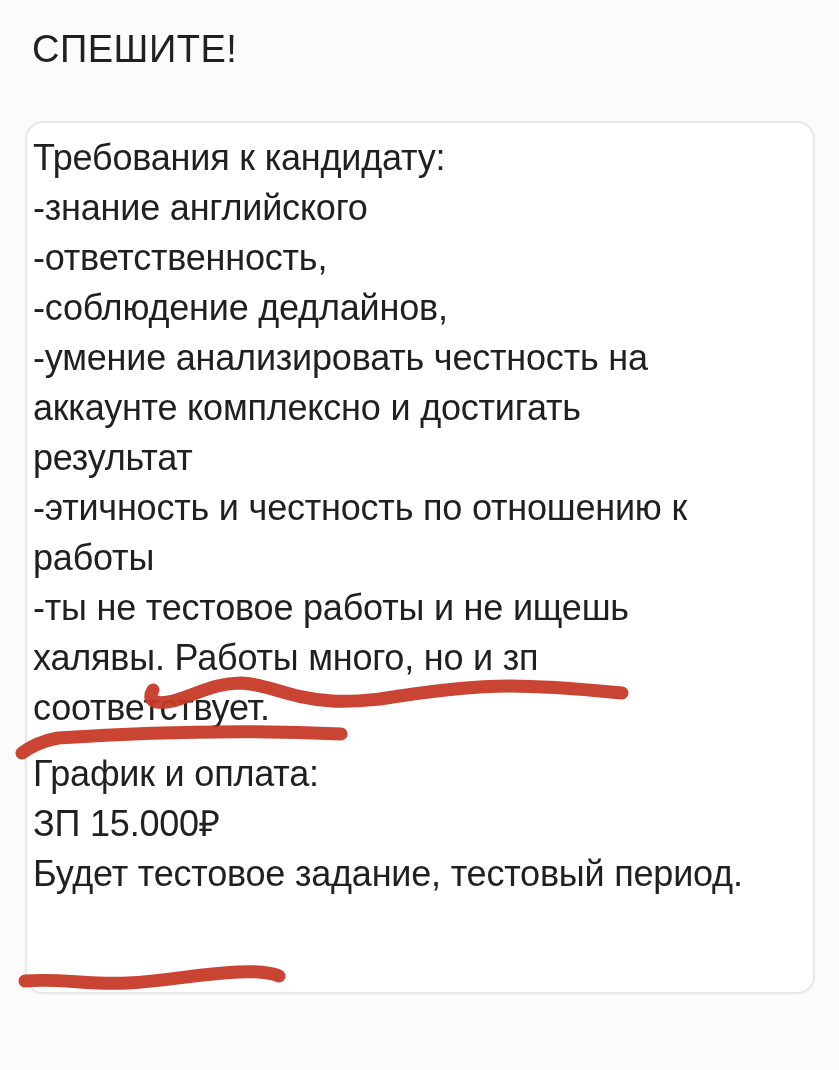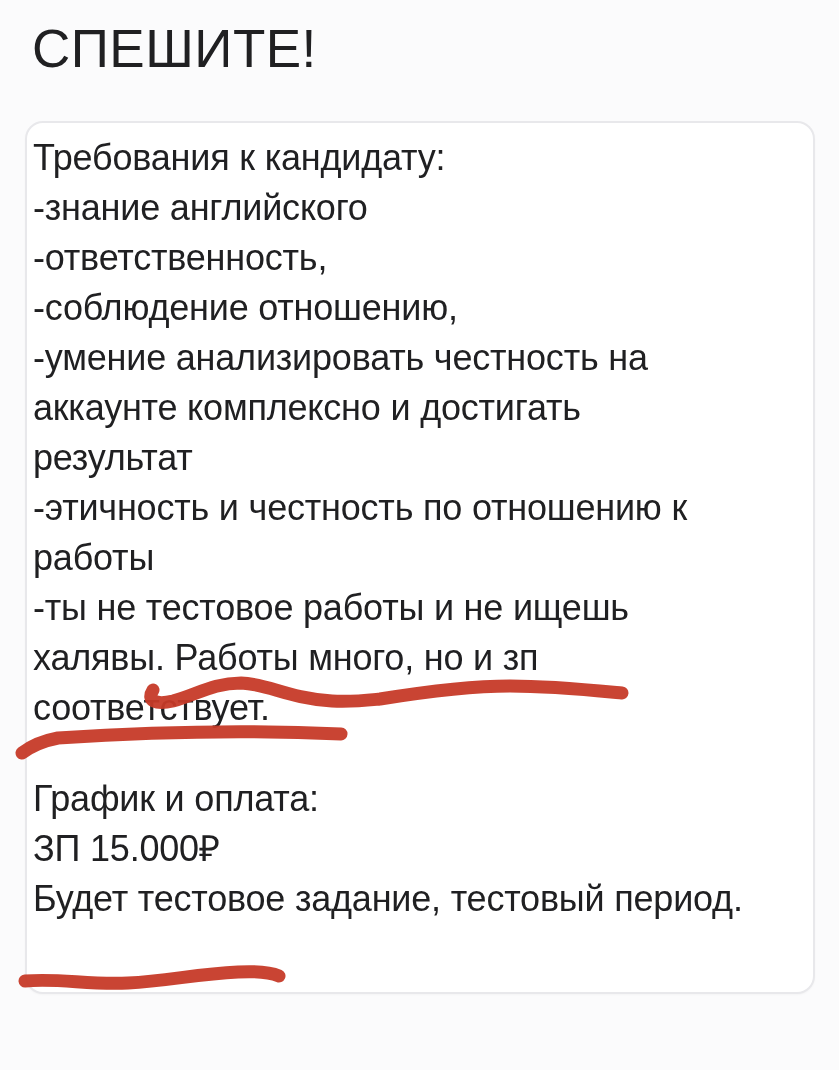--- a/index.html
+++ b/index.html
@@ -18,40 +18,40 @@
     overflow: hidden;
     background: var(--page-bg);
     color: var(--text-color);
     font-family: "Liberation Sans", sans-serif;
   }
   .heading {
     position: absolute;
     left: 32px;
     top: 24px;
     margin: 0;
-    font-size: 53px;
+    font-size: 38px;
     font-weight: 400;
     line-height: 50px;
     letter-spacing: 0.5px;
     white-space: nowrap;
   }
   .bubble {
     position: absolute;
     left: 25px;
     top: 121px;
     width: 790px;
     height: 873px;
     background: var(--card-bg);
     border: 2px solid var(--card-border);
     border-radius: 18px;
     padding: 10px 10px 0 6px;
     box-shadow: 0 1px 2px rgba(0,0,0,0.03);
   }
   .para { margin: 0; }
-  .para-schedule { margin-top: 41px; }
+  .para-schedule { margin-top: 16px; }
   .line {
     font-size: 36px;
     line-height: 50px;
     white-space: nowrap;
     letter-spacing: -0.2px;
   }
   .marker-overlay {
     position: absolute;
     left: 0; top: 0;
     width: 839px;
@@ -70,21 +70,21 @@
 </head>
 <body>
 
 <h1 class="heading">СПЕШИТЕ!</h1>
 
 <div class="bubble">
   <div class="para para-requirements">
     <div class="line">Требования к кандидату:</div>
     <div class="line">-знание английского</div>
     <div class="line">-ответственность,</div>
-    <div class="line">-соблюдение отношению,</div>
+    <div class="line">-соблюдение дедлайнов,</div>
     <div class="line">-умение анализировать честность на</div>
     <div class="line">аккаунте комплексно и достигать</div>
     <div class="line">результат</div>
     <div class="line">-этичность и честность по отношению к</div>
     <div class="line">работы</div>
     <div class="line">-ты не тестовое работы и не ищешь</div>
     <div class="line">халявы. Работы много, но и зп</div>
     <div class="line">соответствует.</div>
   </div>
   <div class="para para-schedule">

